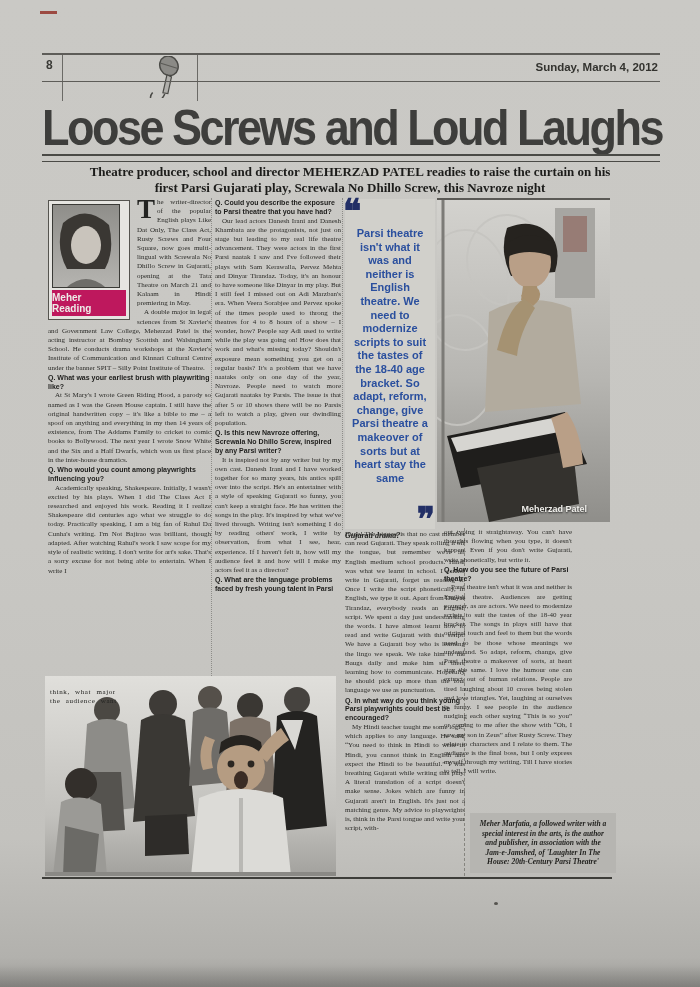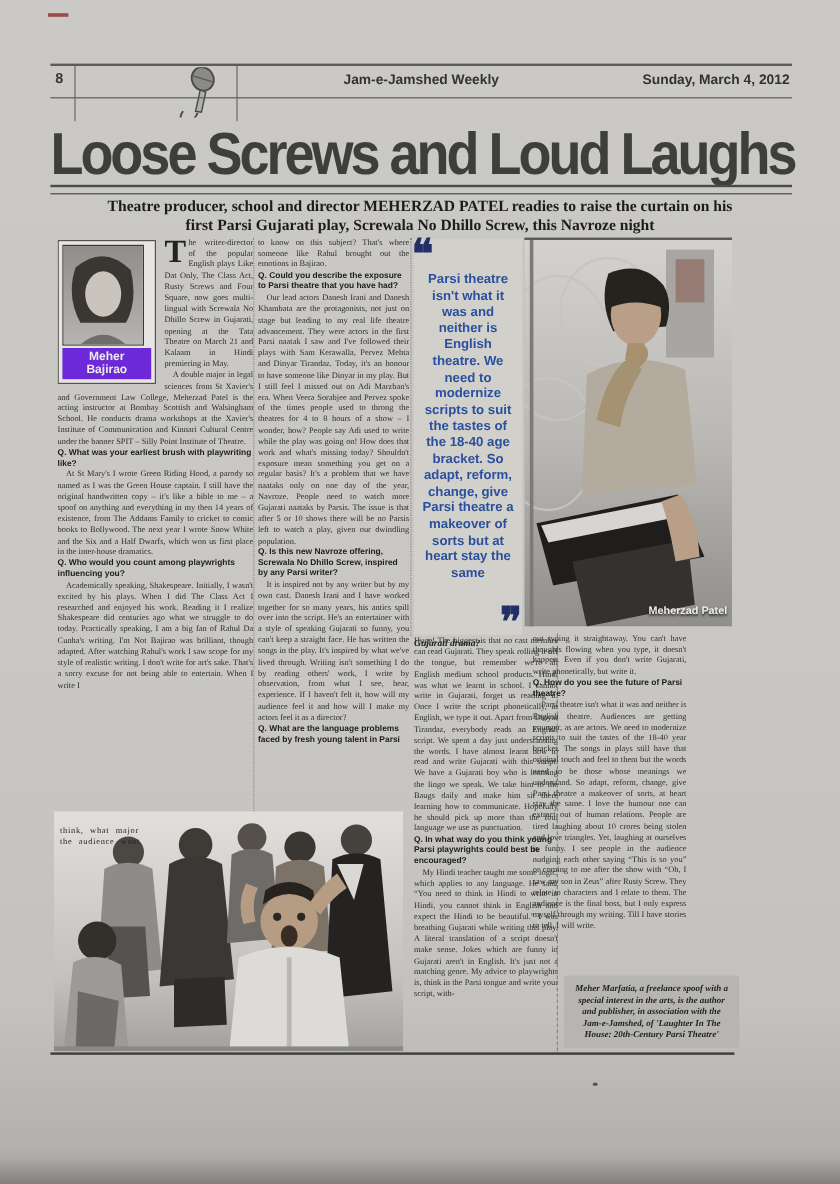--- a/index.html
+++ b/index.html
@@ -39,40 +39,40 @@
   .bp.p{text-indent:7px;}
   .bp.pc{text-indent:0;}
   .bp.q{font-family:"Liberation Sans",sans-serif;font-weight:bold;font-size:7px;line-height:8.8px;
     text-indent:0;text-align:left;margin-top:1px;color:#1d1d1b;}
   .vrule{position:absolute;width:0;border-left:1px dotted #8e8d89;}
   .vrule.dashed{border-left:1px dashed #86857f;}
 
   
   .author-box{float:left;width:74px;margin:2px 7px 2px 0;border:1px solid #55544f;background:#e6e5e1;padding:3px;}
   .author-photo{display:block;width:66px;height:82px;border:1px solid #3a3a36;}
-  .author-name{margin-top:2px;background:#6d28d9;color:#edece8;text-align:center;
+  .author-name{margin-top:2px;background:#be185d;color:#edece8;
     font:bold 10px "Liberation Sans",sans-serif;line-height:11px;padding:2px 0;}
   .dropcap{float:left;font:bold 27px "Liberation Serif",serif;line-height:21px;margin:1px 2px 0 0;color:#232321;}
 
   .narrow-tail{position:absolute;left:50px;top:688px;width:76px;font-size:7px;line-height:9.4px;
     word-spacing:3px;letter-spacing:.6px;z-index:5;color:#232321;}
 
   
   .pullquote{position:absolute;left:345px;top:199px;width:90px;height:330px;background:#d1d0cb;}
   .pq-text{position:absolute;left:4px;right:4px;top:28px;text-align:center;
     font:bold 11px "Liberation Sans",sans-serif;line-height:13.6px;color:var(--accent-blue,#2a4f9e);}
   .pq-open{position:absolute;left:-2px;top:-8px;font:bold 34px "DejaVu Serif",serif;color:var(--quote-navy,#222f66);}
   .pq-close{position:absolute;right:0;bottom:-10px;font:bold 34px "DejaVu Serif",serif;color:var(--quote-navy,#222f66);}
 
   
   figure{margin:0;padding:0;}
   .photo-patel{position:absolute;left:437px;top:198px;width:173px;height:322px;
     border-top:2px solid #5a5955;background:#b9b8b4;}
   .photo-patel svg{display:block;width:100%;height:100%;}
-  .patel-caption{position:absolute;right:4px;bottom:8px;color:#efeeea;
+  .patel-caption{position:absolute;right:23px;bottom:8px;color:#efeeea;
     font:bold 9px "Liberation Sans",sans-serif;text-shadow:0 1px 2px rgba(0,0,0,.8);text-align:right;}
   .photo-cast{position:absolute;left:45px;top:676px;width:291px;height:200px;z-index:3;}
   .photo-cast svg{display:block;width:100%;height:100%;}
 
   .col3-head{position:absolute;left:345px;top:531px;font:bold italic 8px "Liberation Serif",serif;
     font-style:italic;color:#1d1d1b;text-align:right;}
 
   .bio-box{position:absolute;left:470px;top:813px;width:132px;background:#b6b5b1;
     padding:6px 7px;font:bold italic 7.5px "Liberation Serif",serif;font-style:italic;
     text-align:center;line-height:9.6px;color:#22221f;}
@@ -93,21 +93,20 @@
     <span class="vline" style="left:20px;"></span>
     <svg style="position:absolute;left:96px;top:1px;" width="58" height="42" viewBox="0 0 58 42">
       <g transform="rotate(-28 29 21)">
         <ellipse cx="36" cy="12" rx="9" ry="10" fill="#8b8a86" stroke="#4a4a46" stroke-width="1.5"></ellipse>
         <path d="M30 19 L18 33 L22 36 L33 23 Z" fill="#b0afab" stroke="#4a4a46" stroke-width="1.2"></path>
         <path d="M19 35 q-8 6 -13 1 q-4 -5 3 -8" fill="none" stroke="#4a4a46" stroke-width="1.5"></path>
         <line x1="30" y1="6" x2="42" y2="18" stroke="#5b5a56" stroke-width="1"></line>
       </g>
     </svg>
     <span class="vline" style="left:155px;"></span>
-    <span class="mast-title">Jam-e-Jamshed Weekly</span>
     <span class="mast-date">Sunday, March 4, 2012</span>
   </div>
   <div class="h-rule" style="top:81px;height:1px;"></div>
 
   <h1 class="headline" style="margin:0;">Loose Screws and Loud Laughs</h1>
   <div class="double-rule"></div>
   <p class="subhead" style="margin:0;">Theatre producer, school and director MEHERZAD PATEL readies to raise the curtain on his first Parsi Gujarati play, Screwala No Dhillo Screw, this Navroze night</p>
 
   <section class="col" style="left:48px;top:198px;width:163px;height:484px;">
     <div class="author-box">
@@ -119,39 +118,38 @@
           <stop offset="0" stop-color="#8f8e8a"></stop>
               <stop offset="1" stop-color="#b5b4b0"></stop>
         </linearGradient>
           </defs>
         <path d="M10 18 q23 -20 46 2 q6 26 -4 44 l-38 0 q-12 -22 -4 -46" fill="#3a3733"></path>
         <ellipse cx="33" cy="40" rx="15" ry="19" fill="#c9c4bc"></ellipse>
         <path d="M14 82 q19 -16 38 0 Z" fill="#6e6d69"></path>
       </svg>
       <div class="author-name">
         <div>Meher</div>
-        <div>Bajirao</div>
+        <div>Reading</div>
       </div>
     </div>
     <p class="bp pc" style="text-align:justify;"><span class="dropcap">T</span><span>he writer-director of the popular English plays Like Dat Only, The Class Act, Rusty Screws and Four Square, now goes multi-lingual with Screwala No Dhillo Screw in Gujarati, opening at the Tata Theatre on March 21 and Kalaam in Hindi premiering in May.</span></p>
     <div>
         <p class="bp p">A double major in legal sciences from St Xavier's and Government Law College, Meherzad Patel is the acting instructor at Bombay Scottish and Walsingham School. He conducts drama workshops at the Xavier's Institute of Communication and Kinnari Cultural Centre under the banner SPIT – Silly Point Institute of Theatre.</p>
         <p class="bp q">Q. What was your earliest brush with playwriting like?</p>
         <p class="bp p">At St Mary's I wrote Green Riding Hood, a parody so named as I was the Green House captain. I still have the original handwritten copy – it's like a bible to me – a spoof on anything and everything in my then 14 years of existence, from The Addams Family to cricket to comic books to Bollywood. The next year I wrote Snow White and the Six and a Half Dwarfs, which won us first place in the inter-house dramatics.</p>
         <p class="bp q">Q. Who would you count among playwrights influencing you?</p>
         <p class="bp p">Academically speaking, Shakespeare. Initially, I wasn't excited by his plays. When I did The Class Act I researched and enjoyed his work. Reading it I realize Shakespeare did centuries ago what we struggle to do today. Practically speaking, I am a big fan of Rahul Da Cunha's writing. I'm Not Bajirao was brilliant, though adapted. After watching Rahul's work I saw scope for my style of realistic writing. I don't write for art's sake. That's a sorry excuse for not being able to entertain. When I write I</p>
       </div>
   </section>
   <div class="narrow-tail">think, what major the audience want</div>
 
   <div class="vrule" style="left:211px;top:198px;height:480px;"></div>
 
   <section class="col" style="left:215px;top:198px;width:126px;height:482px;">
     <div>
-        <p class="bp pc">to know on this subject? That's where someone like Rahul brought out the emotions in Bajirao.</p>
         <p class="bp q">Q. Could you describe the exposure to Parsi theatre that you have had?</p>
         <p class="bp p">Our lead actors Danesh Irani and Danesh Khambata are the protagonists, not just on stage but leading to my real life theatre advancement. They were actors in the first Parsi naatak I saw and I've followed their plays with Sam Kerawalla, Pervez Mehta and Dinyar Tirandaz. Today, it's an honour to have someone like Dinyar in my play. But I still feel I missed out on Adi Marzban's era. When Veera Sorabjee and Pervez spoke of the times people used to throng the theatres for 4 to 8 hours of a show – I wonder, how? People say Adi used to write while the play was going on! How does that work and what's missing today? Shouldn't exposure mean something you get on a regular basis? It's a problem that we have naataks only on one day of the year, Navroze. People need to watch more Gujarati naataks by Parsis. The issue is that after 5 or 10 shows there will be no Parsis left to watch a play, given our dwindling population.</p>
         <p class="bp q">Q. Is this new Navroze offering, Screwala No Dhillo Screw, inspired by any Parsi writer?</p>
         <p class="bp p">It is inspired not by any writer but by my own cast. Danesh Irani and I have worked together for so many years, his antics spill over into the script. He's an entertainer with a style of speaking Gujarati so funny, you can't keep a straight face. He has written the songs in the play. It's inspired by what we've lived through. Writing isn't something I do by reading others' work, I write by observation, from what I see, hear, experience. If I haven't felt it, how will my audience feel it and how will I make my actors feel it as a director?</p>
         <p class="bp q">Q. What are the language problems faced by fresh young talent in Parsi</p>
       </div>
   </section>
 
   <div class="vrule" style="left:342px;top:198px;height:332px;"></div>
 
@@ -208,21 +206,21 @@
   <div class="vrule dashed" style="left:464px;top:528px;height:348px;"></div>
 
   <section class="col" style="left:444px;top:528px;width:128px;height:282px;">
     <div>
         <p class="bp pc">out typing it straightaway. You can't have thoughts flowing when you type, it doesn't happen. Even if you don't write Gujarati, write phonetically, but write it.</p>
         <p class="bp q">Q. How do you see the future of Parsi theatre?</p>
         <p class="bp p">Parsi theatre isn't what it was and neither is English theatre. Audiences are getting younger, as are actors. We need to modernize scripts to suit the tastes of the 18-40 year bracket. The songs in plays still have that original touch and feel to them but the words need to be those whose meanings we understand. So adapt, reform, change, give Parsi theatre a makeover of sorts, at heart stay the same. I love the humour one can extract out of human relations. People are tired laughing about 10 crores being stolen and love triangles. Yet, laughing at ourselves is funny. I see people in the audience nudging each other saying “This is so you” or coming to me after the show with “Oh, I saw my son in Zeus” after Rusty Screw. They relate to characters and I relate to them. The audience is the final boss, but I only express myself through my writing. Till I have stories to tell, I will write.</p>
       </div>
   </section>
 
-  <div class="bio-box">Meher Marfatia, a freelance spoof with a special interest in the arts, is the author and publisher, in association with the Jam-e-Jamshed, of 'Laughter In The House: 20th-Century Parsi Theatre'</div>
+  <div class="bio-box">Meher Marfatia, a followed writer with a special interest in the arts, is the author and publisher, in association with the Jam-e-Jamshed, of 'Laughter In The House: 20th-Century Parsi Theatre'</div>
 
   <figure class="photo-cast">
     <svg viewBox="0 0 291 200" preserveAspectRatio="none">
       <defs>
         <linearGradient id="g2" x1="0" y1="0" x2="0" y2="1">
           <stop offset="0" stop-color="#e0dfdb"></stop>
             <stop offset=".7" stop-color="#c2c1bd"></stop>
             <stop offset="1" stop-color="#a2a19d"></stop>
         </linearGradient>
       </defs>

